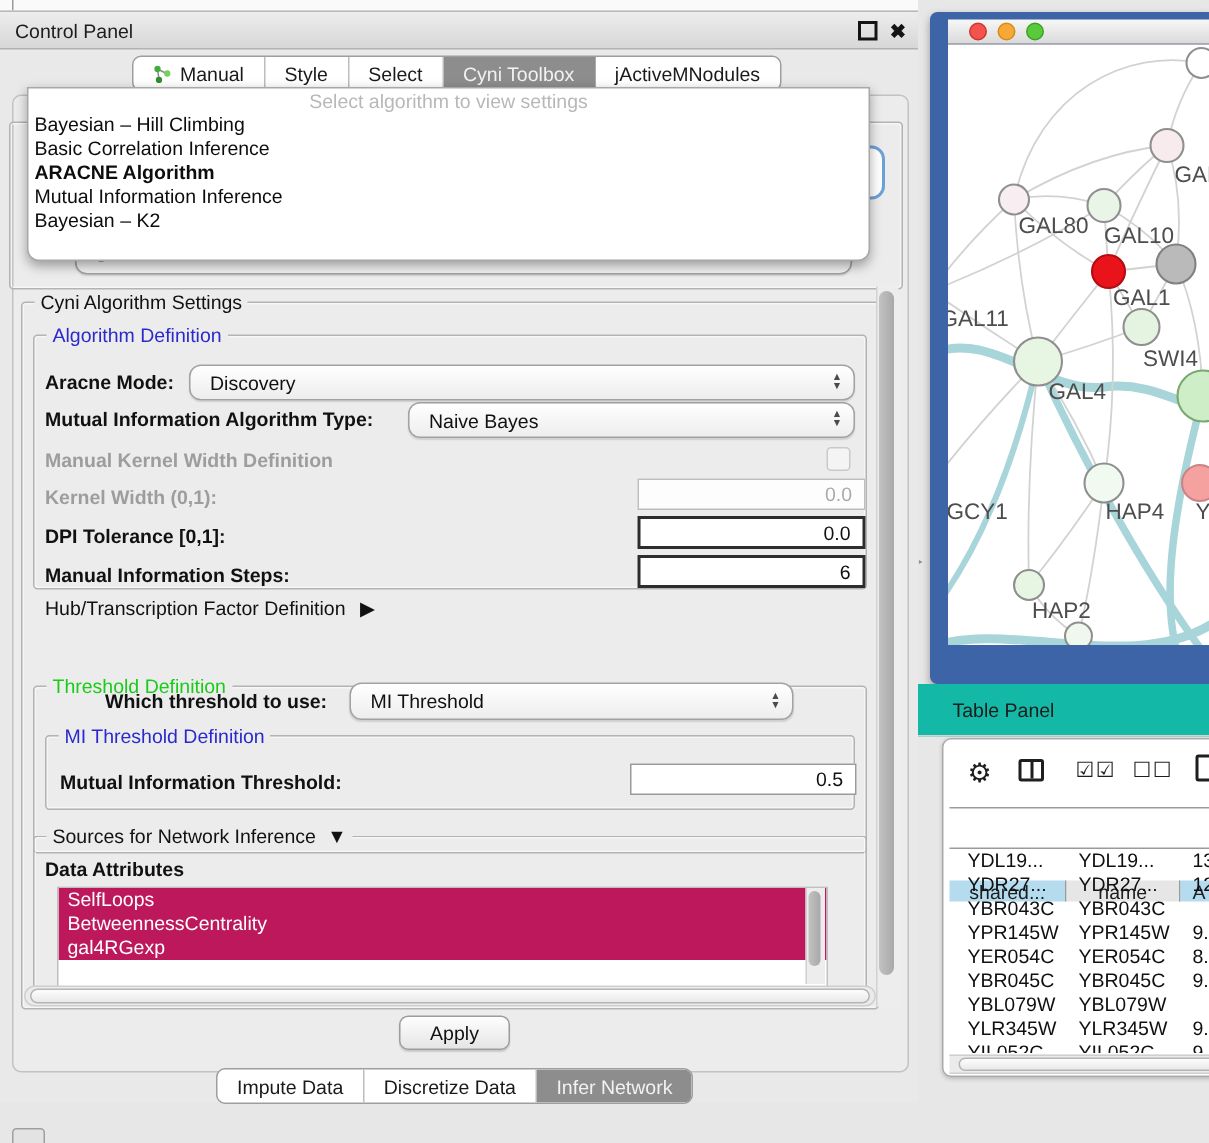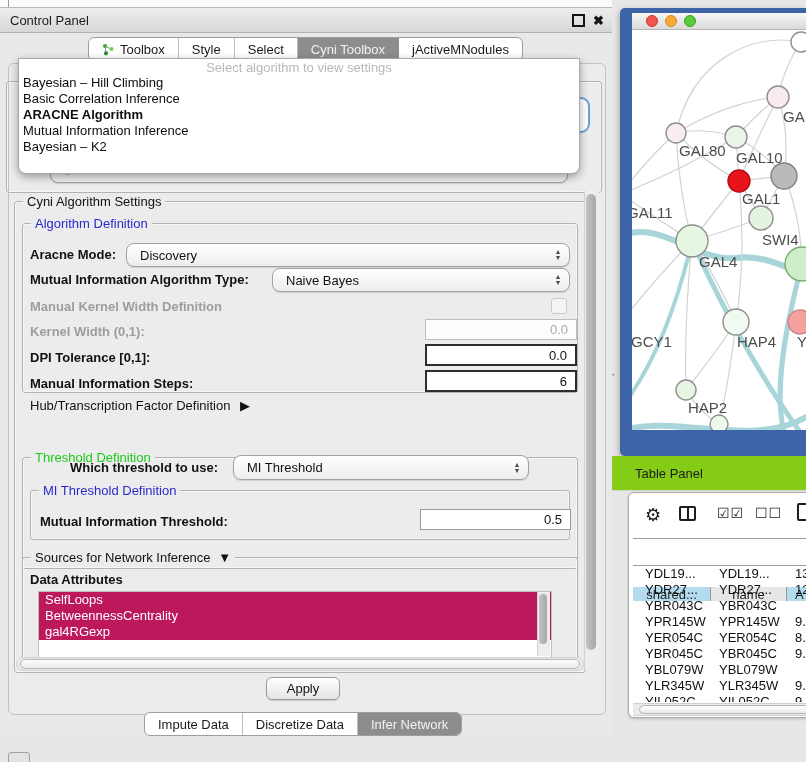--- a/index.html
+++ b/index.html
@@ -56,21 +56,21 @@
            background:linear-gradient(#fefefe,#e5e5e5);font-size:13px;color:#111;box-shadow:0 1px 1px rgba(0,0,0,.15);}
   
   .net-frame{left:620px;top:8px;width:186px;height:448px;background:#3c64a6;border-radius:5px 0 0 5px;
              box-shadow:0 3px 6px rgba(0,0,0,.35);}
   .net-titlebar{position:absolute;left:12px;top:5px;width:174px;height:17px;
                 background:linear-gradient(#f7f7f7,#dadada);border-bottom:1px solid #b5b5b5;display:flex;align-items:center;gap:7px;padding-left:14px;box-sizing:border-box;}
   .tl{width:12px;height:12px;border-radius:50%;}
   .net-canvas{position:absolute;left:12px;top:22px;width:174px;height:400px;background:#fff;overflow:hidden;}
   .nlabel{position:absolute;color:#4d4d4d;font-size:15px;white-space:nowrap;}
   
-  .tp-bar{left:612px;top:456px;width:194px;height:34px;background:#84cc16;border-bottom:1px solid #d5d5d5;display:flex;align-items:center;}
+  .tp-bar{left:612px;top:456px;width:194px;height:34px;background:#14b8a6;border-bottom:1px solid #d5d5d5;display:flex;align-items:center;}
   .tp-win{left:628px;top:492px;width:190px;height:224px;background:#fff;border:1px solid #ababab;border-radius:6px;box-shadow:0 1px 3px rgba(0,0,0,.2);}
   .th-cell{position:absolute;top:0;height:14px;display:flex;align-items:center;justify-content:center;
            font-size:13px;color:#1d1d1d;border-right:1px solid #9a9a9a;box-sizing:border-box;margin-top:48px;}
   .hdr-blue{background:#b5dcee;}
   .hdr-gray{background:#e6e6e6;}
   .trow-cell{position:absolute;font-size:13px;color:#101010;white-space:nowrap;}
   .ticon{color:#1e1e1e;}
 </style>
 </head>
 <body>
@@ -94,21 +94,21 @@
 
     <div class="abs seg" style="left:88px;top:29px;z-index:5;">
       <div class="tab">
         <svg width="13" height="13" viewBox="0 0 13 13">
           <line x1="3" y1="3" x2="9" y2="6" stroke="#8a8a8a" stroke-width="1"></line>
           <line x1="3" y1="3" x2="4" y2="10" stroke="#8a8a8a" stroke-width="1"></line>
           <circle cx="3" cy="3" r="2.1" fill="#3fae3f"></circle>
           <circle cx="9.5" cy="6" r="2.1" fill="#77cf5c"></circle>
           <circle cx="4" cy="10.3" r="2.1" fill="#2f8f2f"></circle>
         </svg>
-        <span>Toolbox</span>
+        <span>Manual</span>
       </div>
       <div class="tab">
           <span>Style</span>
         </div>
       <div class="tab">
           <span>Select</span>
         </div>
       <div class="tab sel">
           <span>Cyni Toolbox</span>
         </div>

